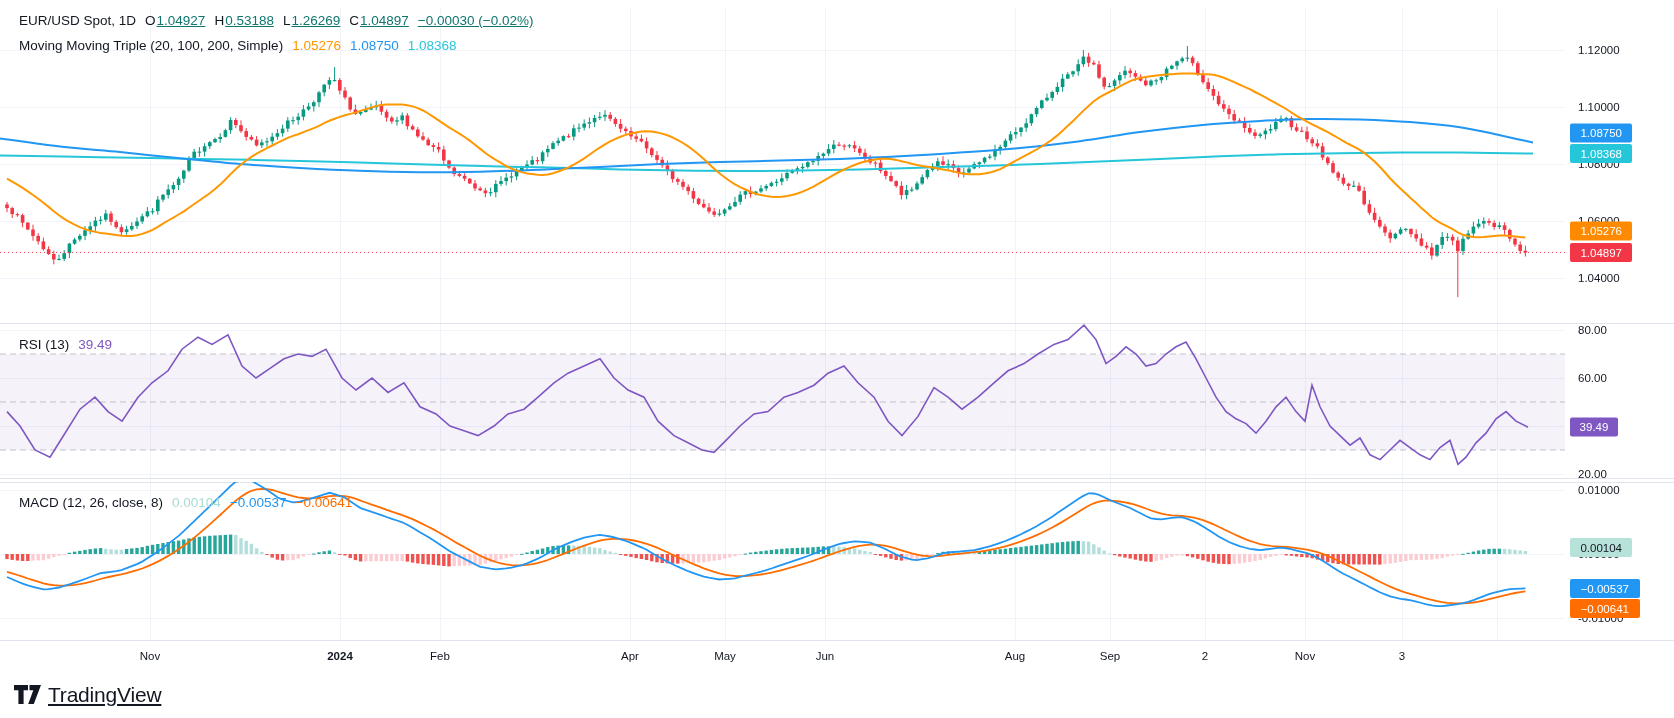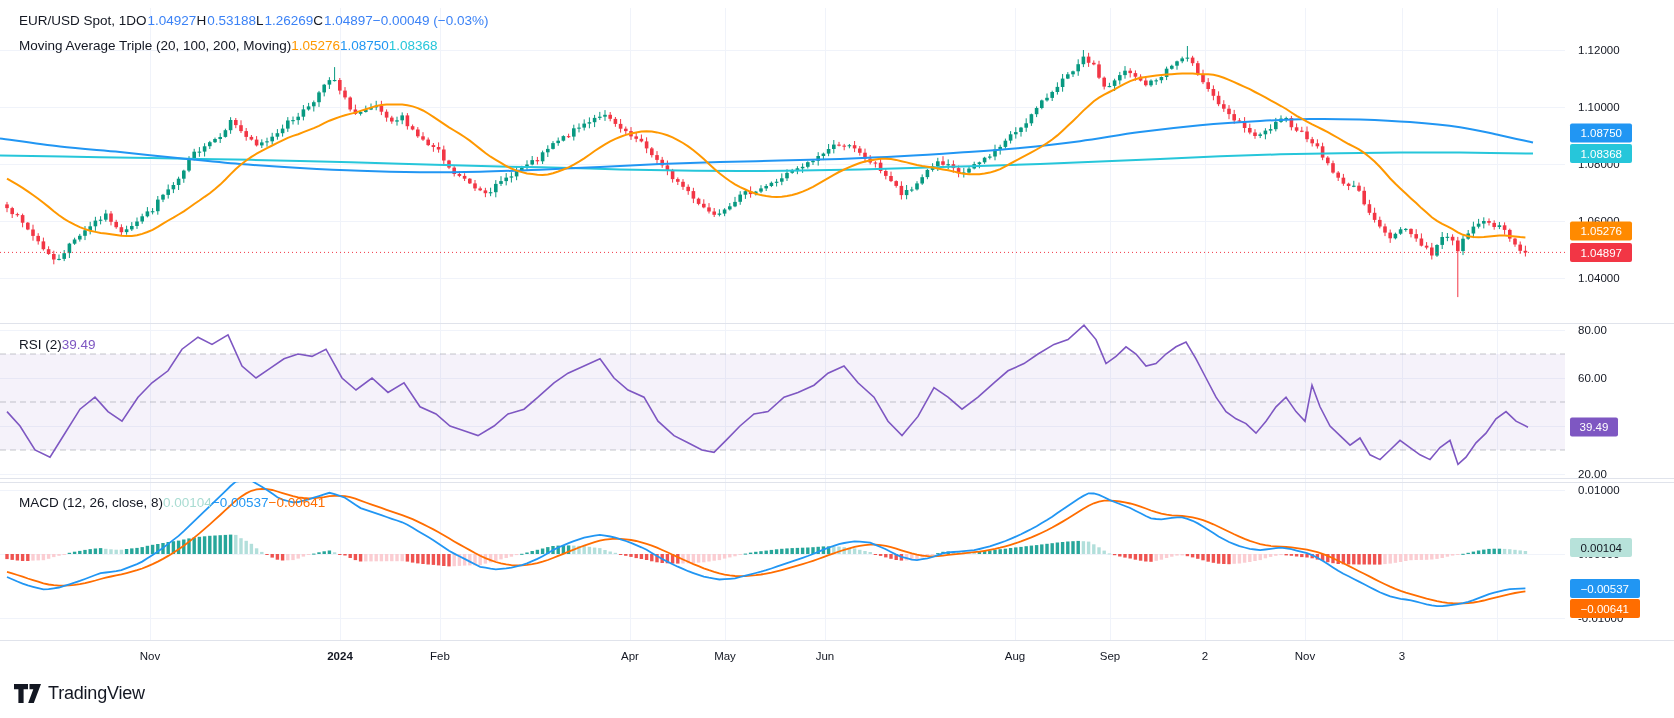--- a/index.html
+++ b/index.html
@@ -1,32 +1,32 @@
 <!DOCTYPE html>
 <html><head>
 <meta charset="utf-8">
 <style>
   html,body{margin:0;padding:0;background:#fff;}
   .root{position:relative;width:1674px;height:718px;background:#fff;overflow:hidden;
         font-family:"Liberation Sans",sans-serif;}
   svg text{font-family:"Liberation Sans",sans-serif;}
-  .hdr{position:absolute;left:19px;display:flex;gap:0;align-items:baseline;
+  .hdr{position:absolute;left:19px;display:flex;gap:9px;align-items:baseline;
        font-size:13.5px;color:#131722;white-space:nowrap;z-index:5;}
   .hdr .t{color:#131722;}
   .hdr .k{color:#131722;margin-right:1px;}
-  .red{color:#3b82f6;}
+  .red{color:#0f766e;text-decoration:underline;}
   .c-ma20{color:#FF9800;}
   .c-ma100{color:#2196F3;}
   .c-ma200{color:#26C6DA;}
   .c-purple{color:#7E57C2;}
   .c-hist{color:#A9DCD2;}
   .c-sig{color:#FF6D00;}
   .pair{display:inline-flex;}
   .tv-logo{position:absolute;left:14px;top:683px;display:flex;align-items:center;gap:7px;z-index:5;}
-  .tv-logo span{font-size:18px;color:#131722;letter-spacing:-0.2px;}
+  .tv-logo span{font-size:21px;color:#131722;letter-spacing:-0.2px;text-decoration:underline;}
 </style>
 </head>
 <body>
 
 <div class="root">
   <svg id="cv" width="1674" height="672">
       <defs>
         <clipPath id="clipPrice">
           <rect x="0" y="8" width="1565" height="315"></rect>
         </clipPath>
@@ -1044,32 +1044,32 @@
         <span class="red">0.53188</span>
       </span>
     <span class="pair">
         <span class="k">L</span>
         <span class="red">1.26269</span>
       </span>
     <span class="pair">
         <span class="k">C</span>
         <span class="red">1.04897</span>
       </span>
-    <span class="red">−0.00049 (−0.03%)</span>
+    <span class="red">−0.00030 (−0.02%)</span>
   </div>
 
   <div class="hdr" style="top:38px">
-    <span class="t">Moving Average Triple (20, 100, 200, Moving)</span>
+    <span class="t">Moving Moving Triple (20, 100, 200, Simple)</span>
     <span class="c-ma20">1.05276</span>
     <span class="c-ma100">1.08750</span>
     <span class="c-ma200">1.08368</span>
   </div>
 
   <div class="hdr" style="top:337px">
-    <span class="t">RSI (2)</span>
+    <span class="t">RSI (13)</span>
     <span class="c-purple">39.49</span>
   </div>
 
   <div class="hdr" style="top:495px">
     <span class="t">MACD (12, 26, close, 8)</span>
     <span class="c-hist">0.00104</span>
     <span class="c-ma100">−0.00537</span>
     <span class="c-sig">−0.00641</span>
   </div>
 

